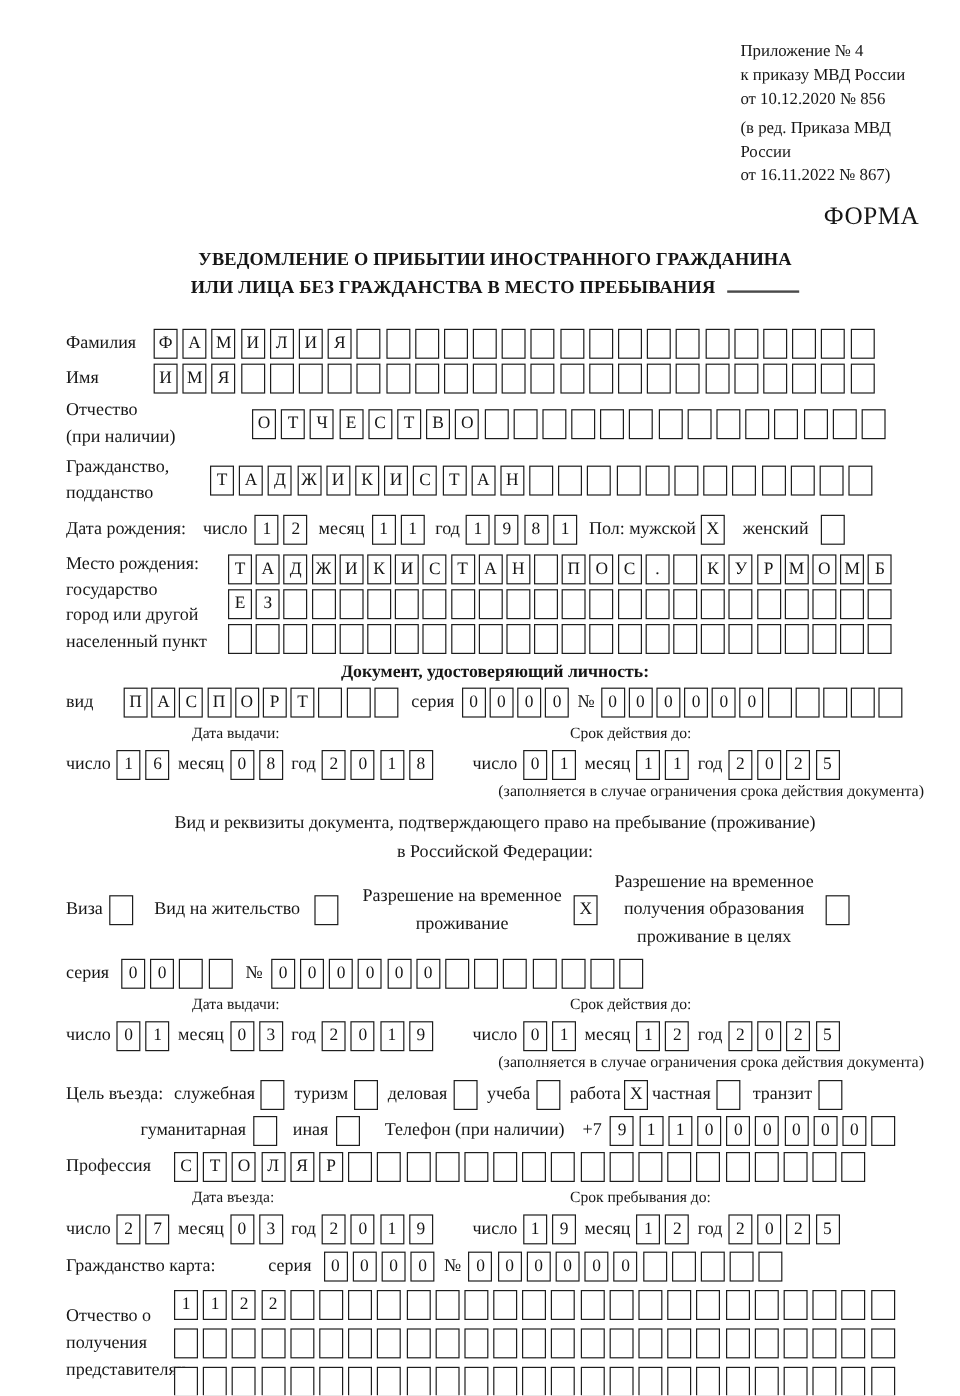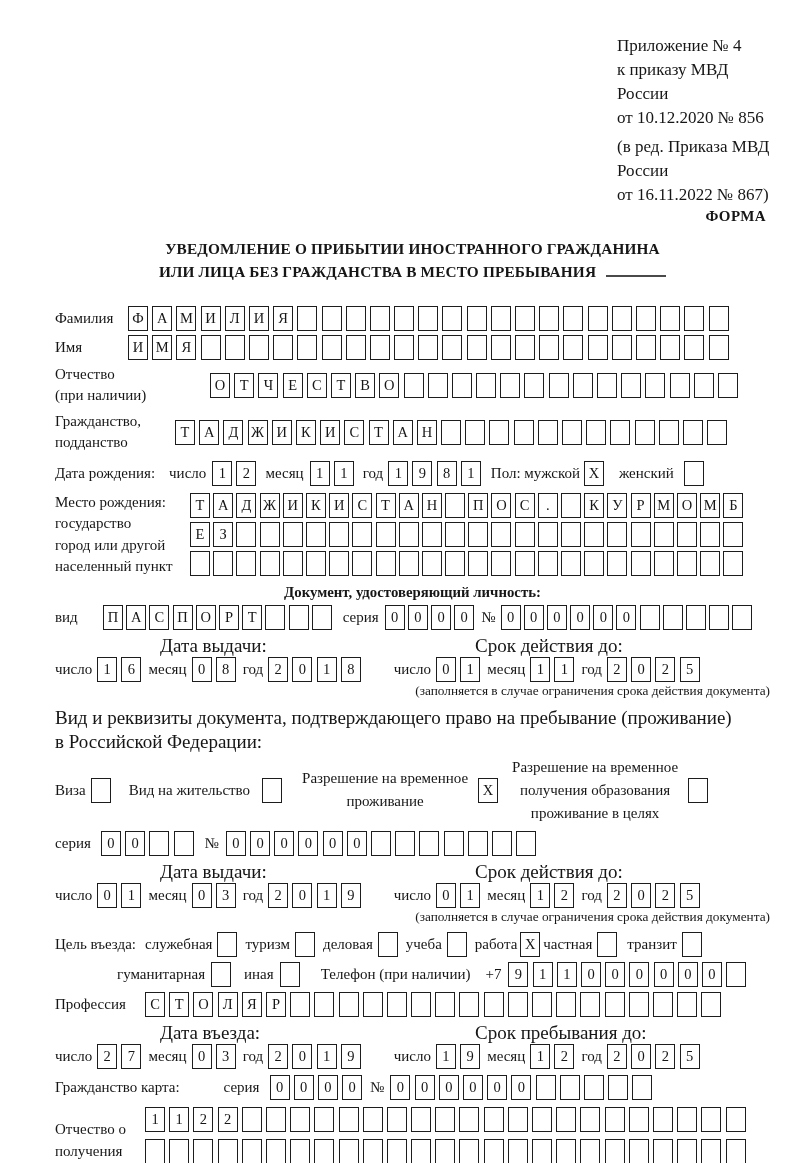--- a/index.html
+++ b/index.html
@@ -2,43 +2,43 @@
 <html><head>
 <meta charset="utf-8">
 <style>
   html,body{margin:0;padding:0;background:#ffffff;}
   .page{
     width:800px;height:1163px;overflow:hidden;box-sizing:border-box;
     padding:34px 30px 8px 55px;background:#fff;color:#161616;
     font-family:"Liberation Serif","DejaVu Serif",serif;
     position:relative;margin:0 auto;
   }
-  .annex{margin-left:562px;font-size:17px;line-height:1.42;}
+  .annex{margin-left:562px;font-size:14px;line-height:1.42;}
   .annex-gap{height:4px;}
-  .forma{font-weight:bold;text-align:right;padding-right:4px;margin-top:1px;font-size:15px;letter-spacing:.4px;}
+  .forma{font-weight:normal;text-align:right;padding-right:4px;margin-top:11px;font-size:21px;letter-spacing:.4px;}
   .title{margin-top:13px;text-align:center;font-weight:bold;font-size:15.3px;line-height:1.5;letter-spacing:.15px;}
   .blank-line{display:inline-block;width:60px;border-bottom:2.5px solid #4a4a4a;margin-left:10px;vertical-align:baseline;}
   .sec{margin-top:15px;text-align:center;font-weight:bold;font-size:14.5px;}
   .frow{display:flex;align-items:center;margin-top:4px;}
   .lbl{font-size:15px;line-height:25px;white-space:nowrap;}
   .lblcol{font-size:15px;line-height:21.5px;}
   .cells{display:inline-flex;gap:4.2px;flex-wrap:nowrap;}
   .cells.tight{gap:3.2px;}
   .cell{flex:0 0 auto;width:20px;height:25px;box-sizing:border-box;border:1.8px solid #1d1d1d;
         display:flex;align-items:center;justify-content:center;font-size:14.5px;background:#fff;}
   .vstack{display:flex;flex-direction:column;gap:4px;}
   .vstack.wide{gap:7px;}
   .dochead{margin-top:6px;text-align:center;font-weight:bold;font-size:14.8px;}
-  .dhead{position:relative;height:20px;margin-top:5px;font-size:19px;}
+  .dhead{position:relative;height:20px;margin-top:5px;font-size:13px;}
   .dgroup{display:flex;align-items:center;}
   .dgroup .lbl{margin-right:5px;}
   .dgroup .cells{margin-right:7px;}
   .center-lbl{text-align:center;font-size:15px;line-height:23px;}
   .fnote{text-align:right;font-size:13.3px;margin-top:1px;}
-  .intro{font-size:19px;line-height:24px;margin-top:7px;}
+  .intro{font-size:15px;line-height:24px;margin-top:7px;text-align:center;}
 </style>
 </head>
 <body>
 
 <div class="page">
 
   <div class="annex">
     <div>Приложение № 4</div>
     <div>к приказу МВД России</div>
     <div>от 10.12.2020 № 856</div>

